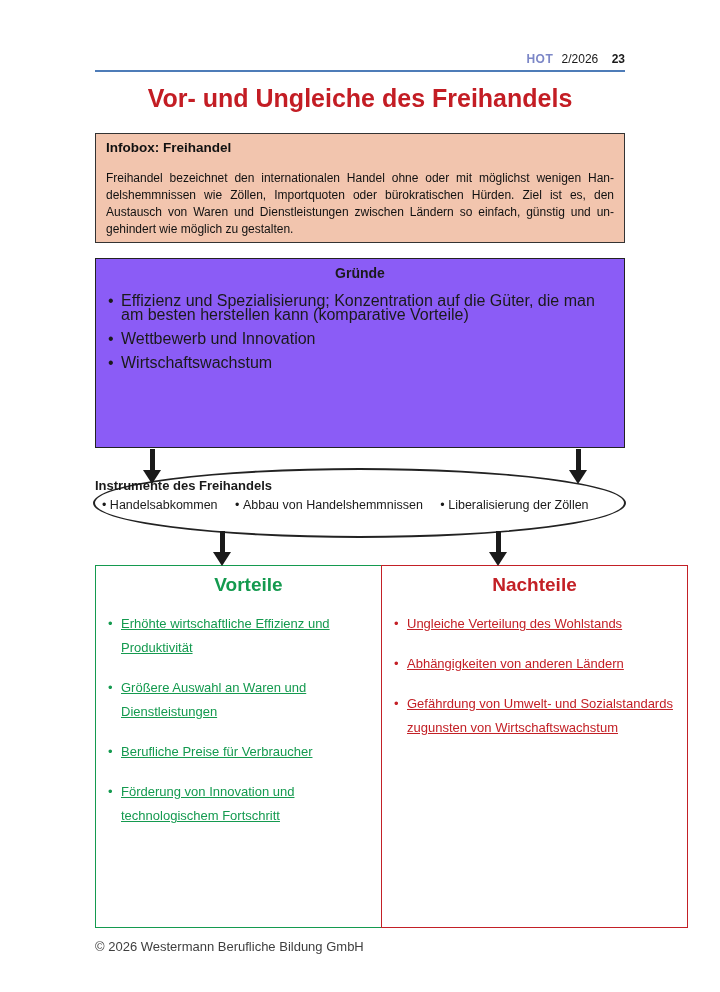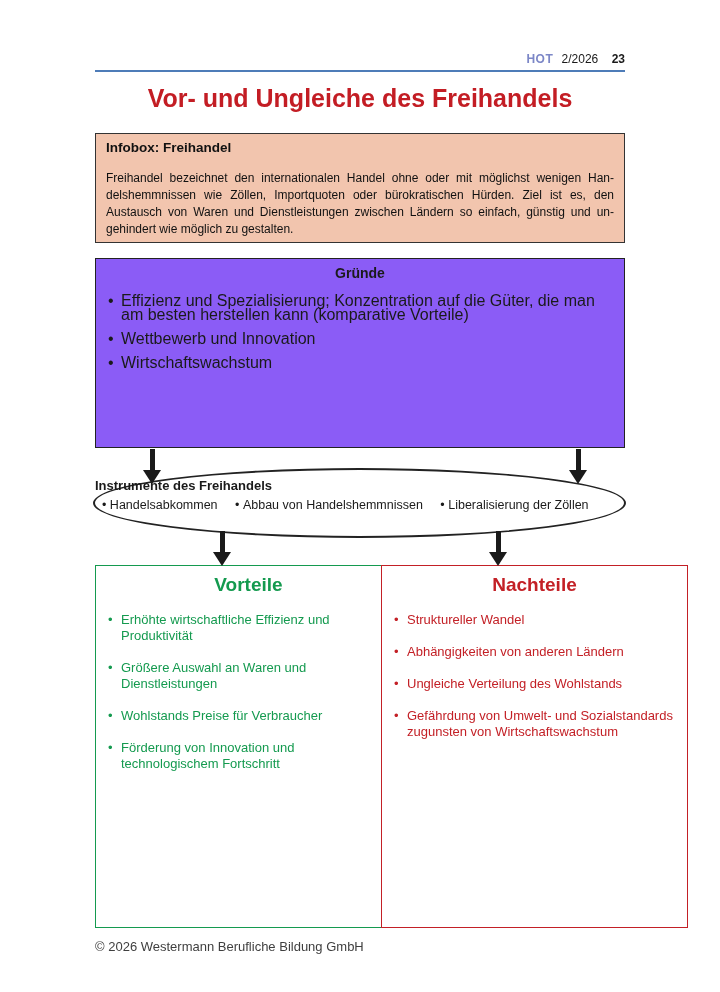--- a/index.html
+++ b/index.html
@@ -62,22 +62,22 @@
   .ellipse .instr-row{margin-top:5px;font-size:12.5px;white-space:nowrap;}
   .ellipse .instr-row .item{margin:0 7px;}
   .ellipse .instr-row .item::before{content:"\2022\00a0";}
 
   
   .probox,.conbox{position:absolute;top:565px;width:307px;height:363px;background:#fff;padding:8px 12px;}
   .probox{left:95px;border:1.5px solid var(--green);color:var(--green);}
   .conbox{left:356px;border:1.5px solid var(--red);color:var(--red);margin-left:25px;}
   .probox h2,.conbox h2{text-align:center;font-size:19px;font-weight:bold;}
   .probox .bullets,.conbox .bullets{margin-top:16px;}
-  .probox .bullets li,.conbox .bullets li{font-size:13px;line-height:16px;
-    margin-bottom:16px;padding-left:13px;position:relative;}
+  .probox .bullets li,.conbox .bullets li{font-size:13px;line-height:24px;
+    margin-bottom:16px;padding-left:13px;position:relative;text-decoration:underline;}
 
   
   .footer{position:absolute;left:95px;top:939px;font-size:13px;color:#3f3f3f;}
 </style>
 </head>
 <body>
 
 <div class="page">
 
   <div class="masthead">
@@ -128,30 +128,29 @@
   <div class="arrow" id="arrow-instr-right">
     <div class="stem"></div>
     <div class="head"></div>
   </div>
 
   <section class="probox">
     <h2>Vorteile</h2>
     <ul class="bullets">
       <li>Erhöhte wirtschaftliche Effizienz und Produktivität</li>
       <li>Größere Auswahl an Waren und Dienstleistungen</li>
-      <li>Wohlstands Preise für Verbraucher</li>
+      <li>Berufliche Preise für Verbraucher</li>
       <li>Förderung von Innovation und technologischem Fortschritt</li>
     </ul>
   </section>
 
   <section class="conbox">
     <h2>Nachteile</h2>
     <ul class="bullets">
-      <li>Struktureller Wandel</li>
+      <li>Ungleiche Verteilung des Wohlstands</li>
       <li>Abhängigkeiten von anderen Ländern</li>
-      <li>Ungleiche Verteilung des Wohlstands</li>
       <li>Gefährdung von Umwelt- und Sozialstandards zugunsten von Wirtschaftswachstum</li>
     </ul>
   </section>
 
   <div class="footer">© 2026 Westermann Berufliche Bildung GmbH</div>
 
 </div>
 
 </body></html>

